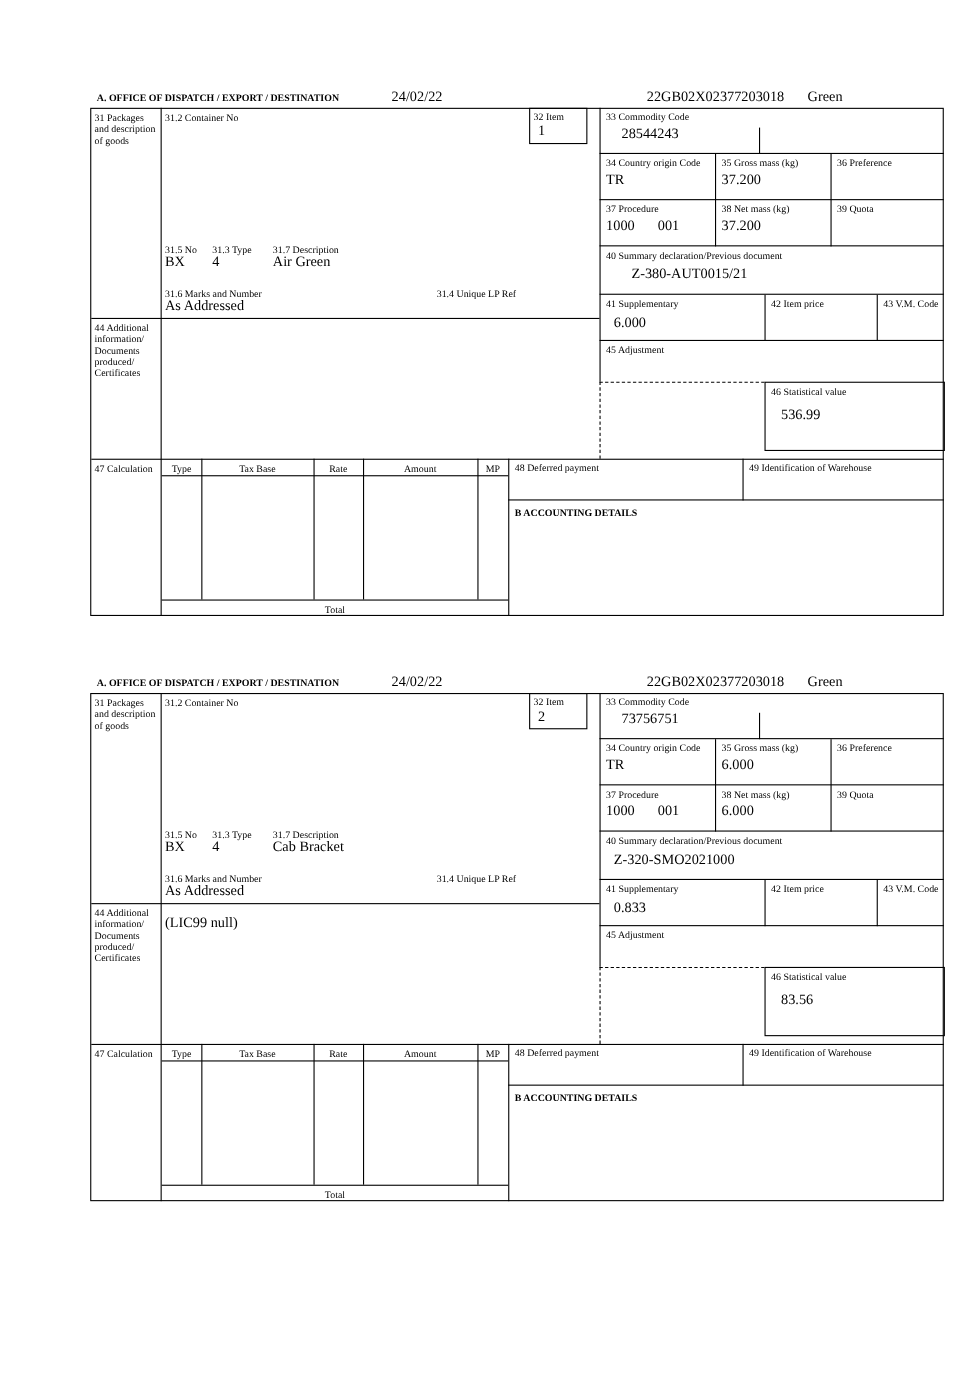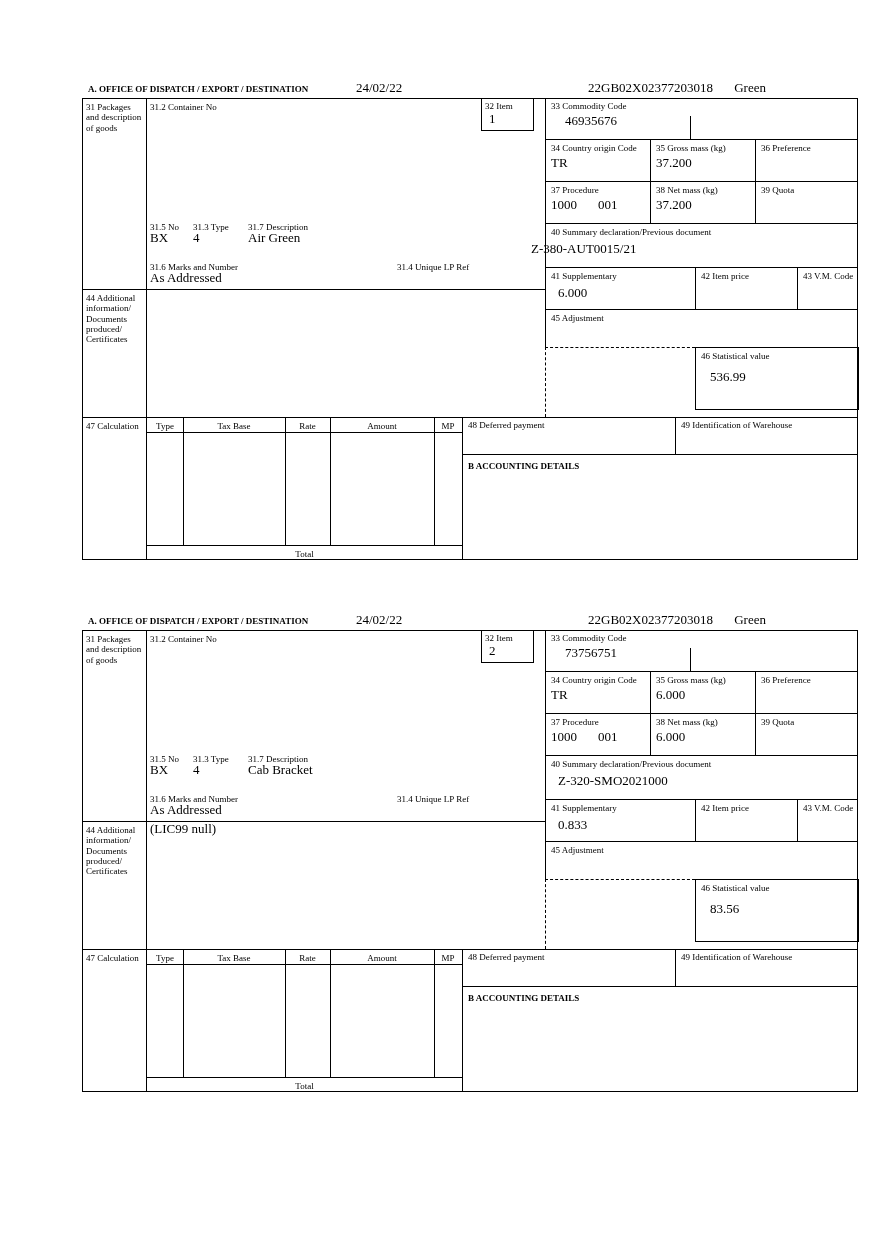--- a/index.html
+++ b/index.html
@@ -57,21 +57,21 @@
   <div class="lbl" style="left:315px;top:182px">31.4 Unique LP Ref</div>
   <div class="val" style="left:68px;top:191px">As Addressed</div>
 
   <div class="val" style="left:68px;top:214px"></div>
 
   <div class="bl" style="left:463px;top:18px;height:249px"></div>
   <div class="dl" style="left:463px;top:267px;height:70px"></div>
 
   <div class="bb" style="left:463px;top:18px;width:313px;height:42px"></div>
   <div class="lbl" style="left:469px;top:21px">33 Commodity Code</div>
-  <div class="val" style="left:483px;top:34px">46935676</div>
+  <div class="val" style="left:483px;top:34px">28544243</div>
   <div class="bl" style="left:608px;top:36px;height:24px"></div>
 
   <div class="bb" style="left:463px;top:60px;width:313px;height:42px"></div>
   <div class="bl" style="left:568px;top:60px;height:84px"></div>
   <div class="bl" style="left:673px;top:60px;height:84px"></div>
   <div class="lbl" style="left:469px;top:63px">34 Country origin Code</div>
   <div class="lbl" style="left:574px;top:63px">35 Gross mass (kg)</div>
   <div class="lbl" style="left:679px;top:63px">36 Preference</div>
   <div class="val" style="left:469px;top:76px">TR</div>
   <div class="val" style="left:574px;top:76px">37.200</div>
@@ -79,21 +79,21 @@
   <div class="bb" style="left:463px;top:102px;width:313px;height:42px"></div>
   <div class="lbl" style="left:469px;top:105px">37 Procedure</div>
   <div class="lbl" style="left:574px;top:105px">38 Net mass (kg)</div>
   <div class="lbl" style="left:679px;top:105px">39 Quota</div>
   <div class="val" style="left:469px;top:118px">1000</div>
   <div class="val" style="left:516px;top:118px">001</div>
   <div class="val" style="left:574px;top:118px">37.200</div>
 
   <div class="bb" style="left:463px;top:144px;width:313px;height:44px"></div>
   <div class="lbl" style="left:469px;top:147px">40 Summary declaration/Previous document</div>
-  <div class="val" style="left:449px;top:162px">Z-380-AUT0015/21</div>
+  <div class="val" style="left:492px;top:162px">Z-380-AUT0015/21</div>
 
   <div class="bb" style="left:463px;top:188px;width:313px;height:42px"></div>
   <div class="bl" style="left:613px;top:188px;height:42px"></div>
   <div class="bl" style="left:715px;top:188px;height:42px"></div>
   <div class="lbl" style="left:469px;top:191px">41 Supplementary</div>
   <div class="lbl" style="left:619px;top:191px">42 Item price</div>
   <div class="lbl" style="left:721px;top:191px">43 V.M. Code</div>
   <div class="val" style="left:476px;top:206px">6.000</div>
 
   <div class="lbl" style="left:469px;top:233px">45 Adjustment</div>
@@ -152,21 +152,21 @@
   <div class="lbl" style="left:111px;top:142px">31.3 Type</div>
   <div class="lbl" style="left:166px;top:142px">31.7 Description</div>
   <div class="val" style="left:68px;top:151px">BX</div>
   <div class="val" style="left:111px;top:151px">4</div>
   <div class="val" style="left:166px;top:151px">Cab Bracket</div>
 
   <div class="lbl" style="left:68px;top:182px">31.6 Marks and Number</div>
   <div class="lbl" style="left:315px;top:182px">31.4 Unique LP Ref</div>
   <div class="val" style="left:68px;top:191px">As Addressed</div>
 
-  <div class="val" style="left:68px;top:210px">(LIC99 null)</div>
+  <div class="val" style="left:68px;top:220px">(LIC99 null)</div>
 
   <div class="bl" style="left:463px;top:18px;height:249px"></div>
   <div class="dl" style="left:463px;top:267px;height:70px"></div>
 
   <div class="bb" style="left:463px;top:18px;width:313px;height:42px"></div>
   <div class="lbl" style="left:469px;top:21px">33 Commodity Code</div>
   <div class="val" style="left:483px;top:34px">73756751</div>
   <div class="bl" style="left:608px;top:36px;height:24px"></div>
 
   <div class="bb" style="left:463px;top:60px;width:313px;height:42px"></div>

